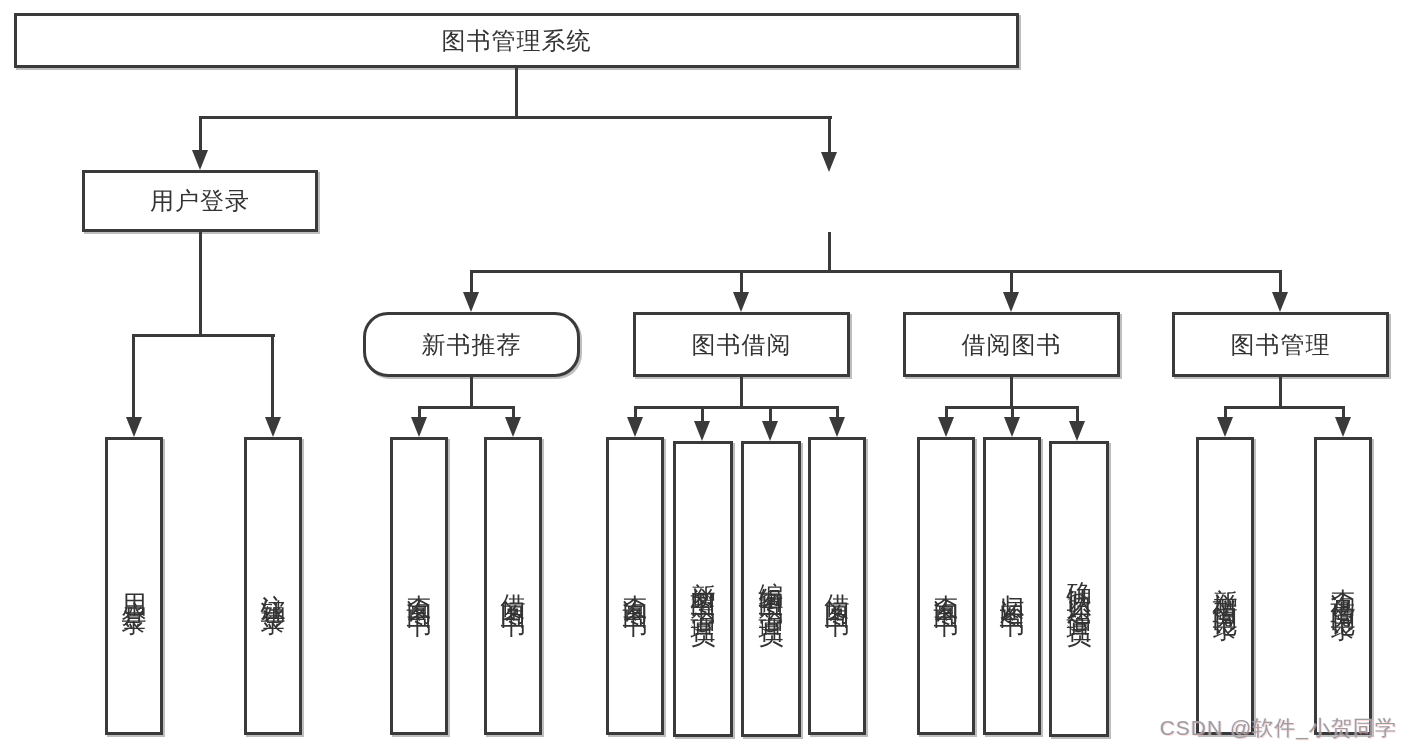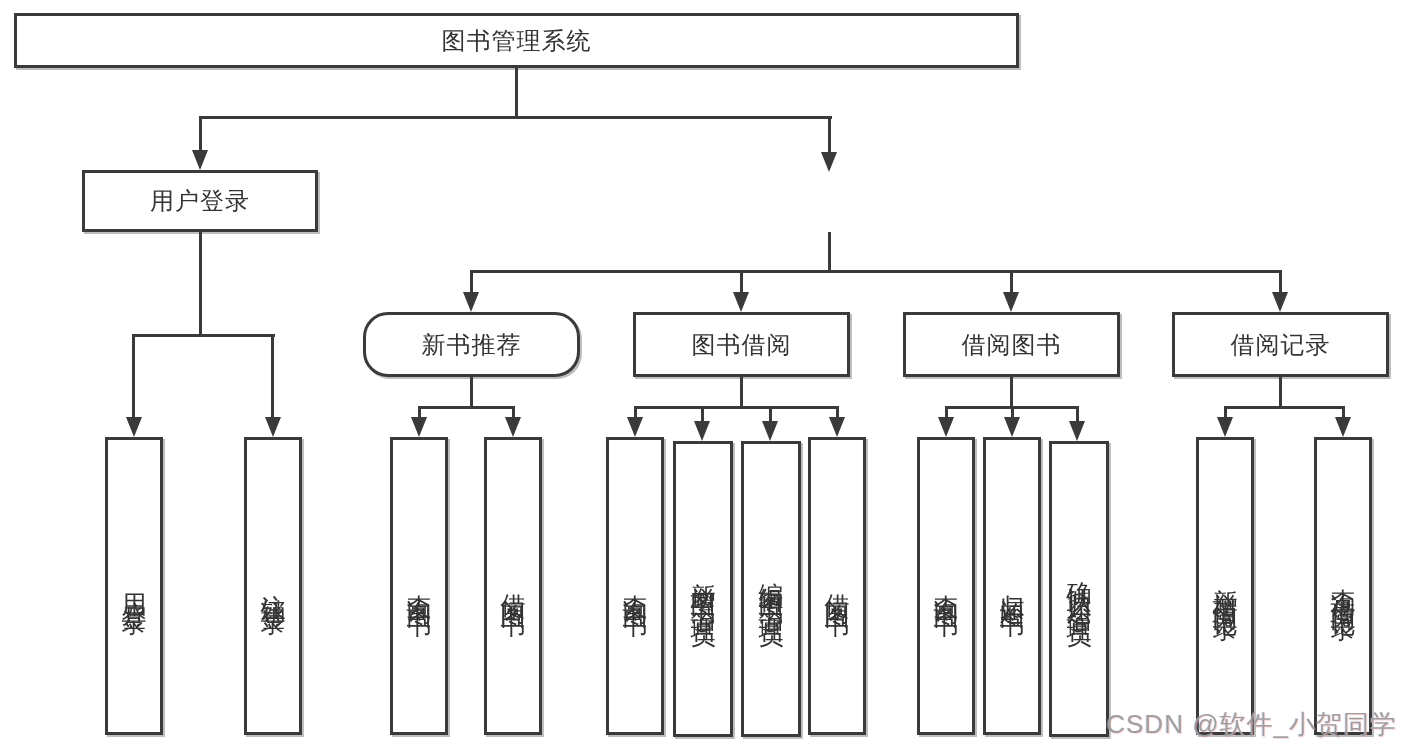--- a/index.html
+++ b/index.html
@@ -42,21 +42,21 @@
     position:absolute;
     width:0;height:0;
     border-left:8px solid transparent;
     border-right:8px solid transparent;
     border-top:20px solid #3a3a3a;
   }
   #watermark{
     position:absolute;
     right:8px;
     bottom:5px;
-    font-size:26px;
+    font-size:21px;
     color:#9e9e9e;
     letter-spacing:1px;
     text-shadow:1px 1px 0 rgba(255,176,176,0.45), -1px 0 0 rgba(190,200,255,0.35);
     white-space:nowrap;
   }
 </style>
 </head>
 <body>
 
 <div id="canvas">
@@ -72,21 +72,21 @@
   <div class="box" style="left:363px;top:312px;width:217px;height:65px;border-radius:25px;">
     <span class="hlabel">新书推荐</span>
   </div>
   <div class="box" style="left:633px;top:312px;width:217px;height:65px;">
     <span class="hlabel">图书借阅</span>
   </div>
   <div class="box" style="left:903px;top:312px;width:217px;height:65px;">
     <span class="hlabel">借阅图书</span>
   </div>
   <div class="box" style="left:1172px;top:312px;width:217px;height:65px;">
-    <span class="hlabel">借阅记录</span>
+    <span class="hlabel">图书管理</span>
   </div>
 
   <div class="box" style="left:105px;top:437px;width:58px;height:298px;">
     <span class="vtext">用户登录</span>
   </div>
   <div class="box" style="left:244px;top:437px;width:58px;height:298px;">
     <span class="vtext">注销登录</span>
   </div>
 
   <div class="box" style="left:390px;top:437px;width:58px;height:298px;">

